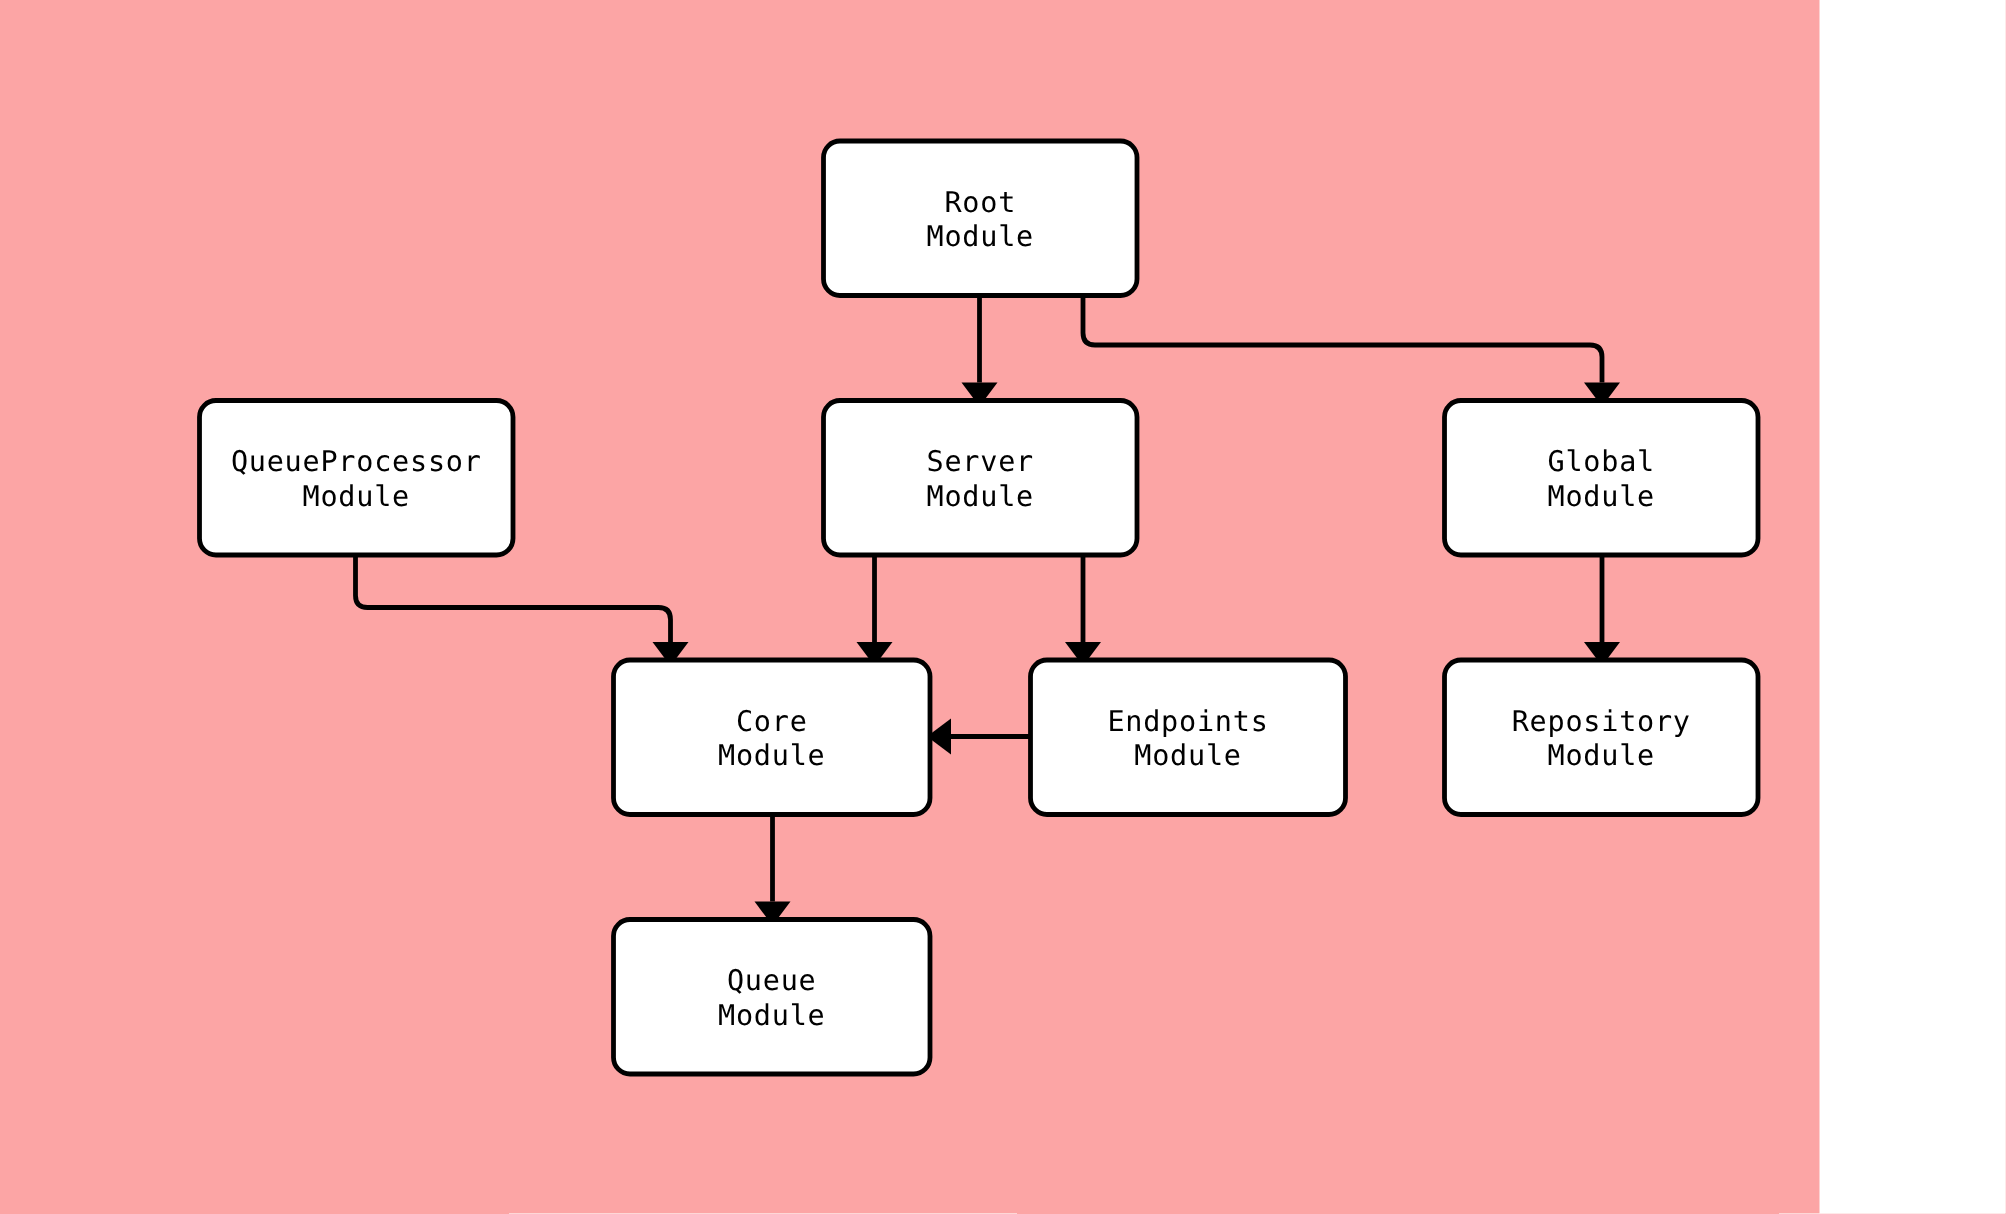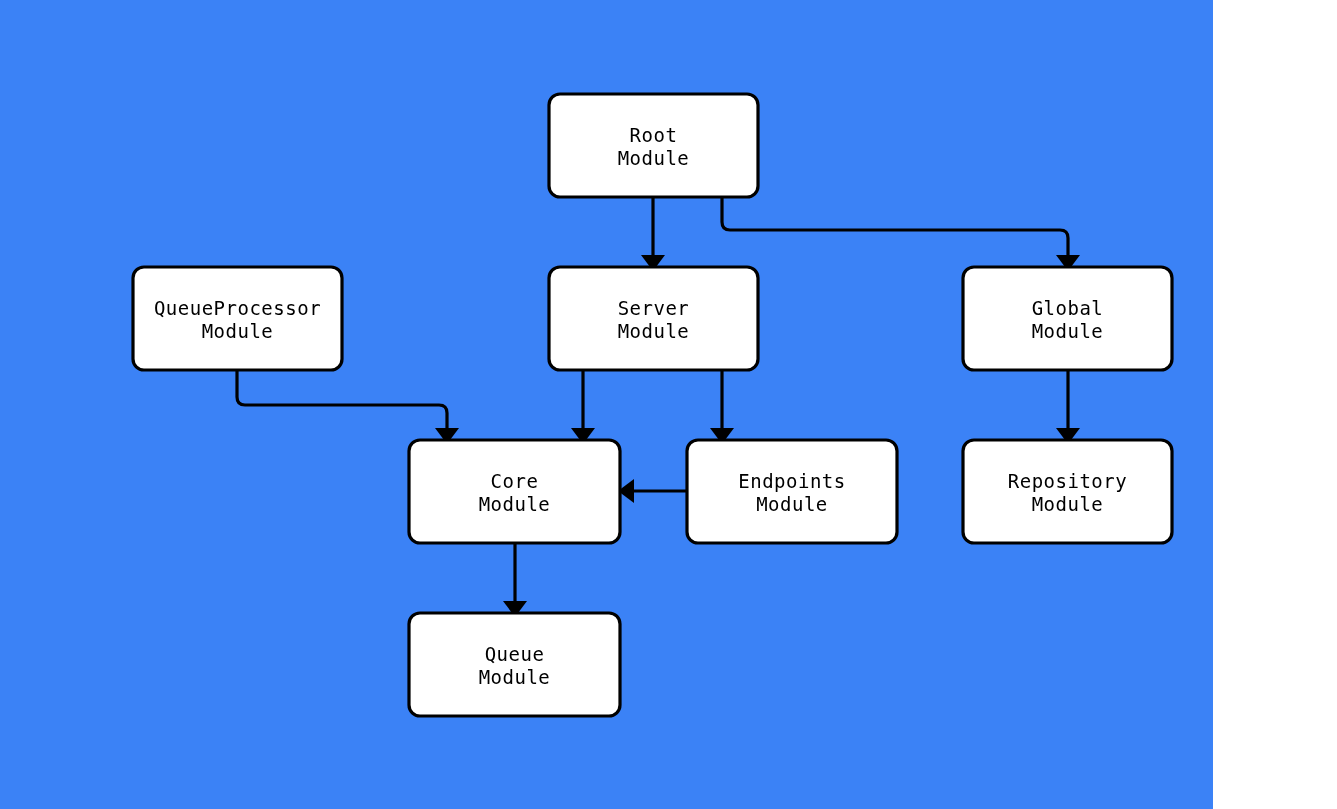--- a/index.html
+++ b/index.html
@@ -8,21 +8,21 @@
     padding: 0;
     background: #ffffff;
   }
   body {
     font-family: "DejaVu Sans Mono", monospace;
   }
   #diagram-root {
     position: relative;
     width: 1213px;
     height: 809px;
-    background: #3b82f6;
+    background: #fca5a5;
     overflow: hidden;
   }
   #graph-svg {
     position: absolute;
     top: 0;
     left: 0;
     width: 1337px;
     height: 809px;
   }
   .node-box {

